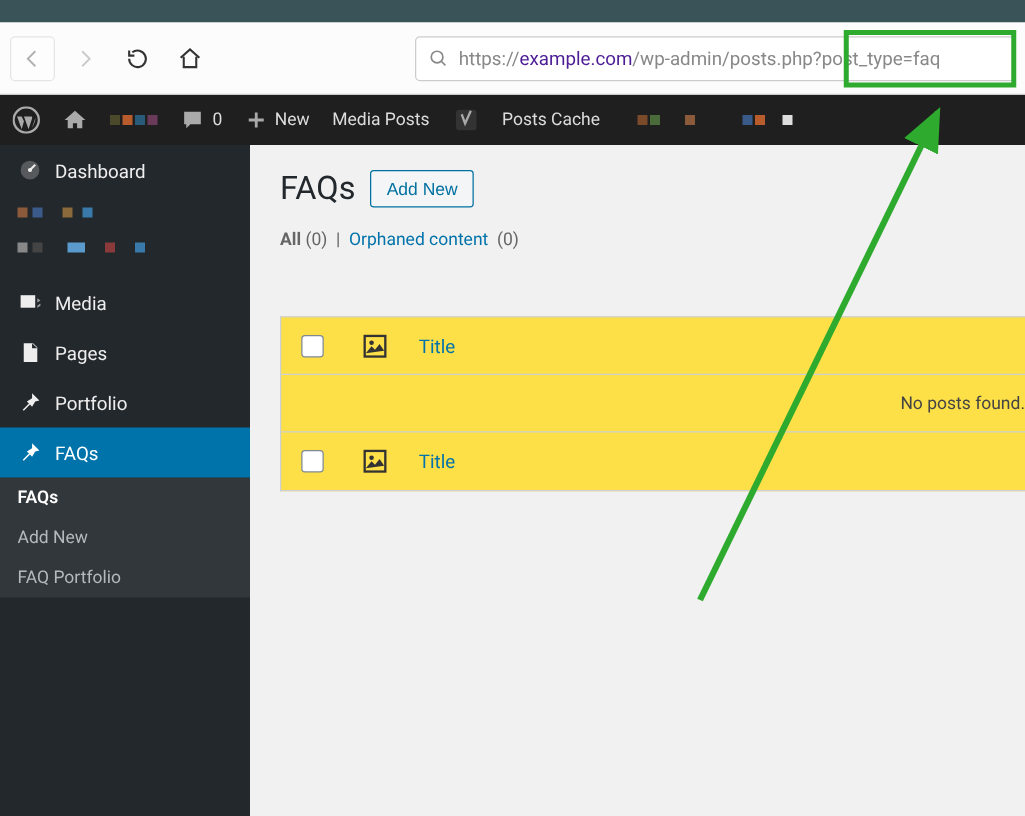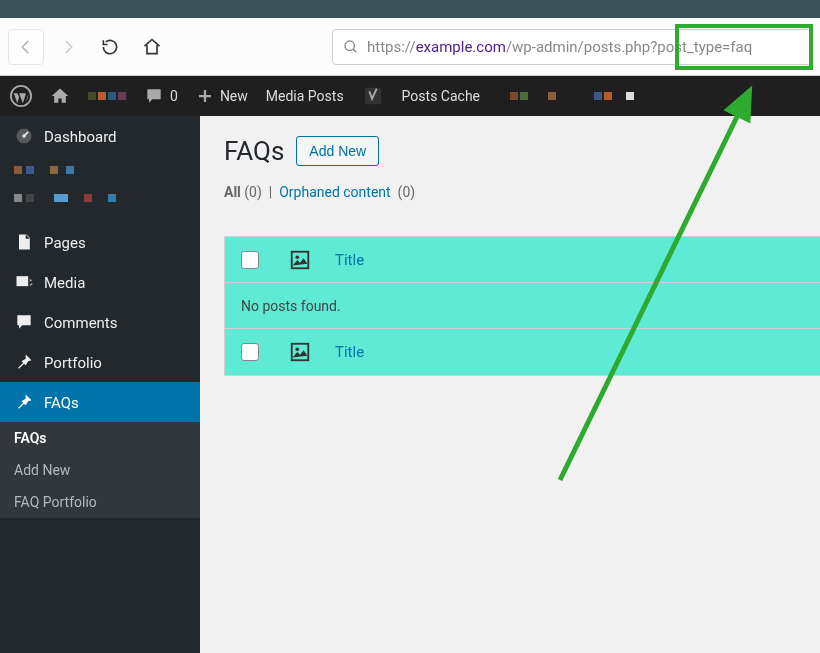--- a/index.html
+++ b/index.html
@@ -34,31 +34,31 @@
 .sidebar-sub { background: #32373c; }
 .sidebar-sub .sub-item { padding: 8px 14px; font-size: 14px; color: #b4b9be; cursor: pointer; }
 .sidebar-sub .sub-item.active { color: #fff; font-weight: 600; }
 .sidebar-pixels { padding: 10px 14px; }
 
 .content { flex: 1; background: #f1f1f1; padding: 20px 0 0 24px; overflow: hidden; }
 .page-heading { display: flex; align-items: center; gap: 12px; margin-bottom: 18px; }
 .page-heading h1 { font-size: 26px; font-weight: 400; color: #23282d; }
 .add-new-btn { border: 1px solid #0071a1; color: #0071a1; background: #f3f5f6; padding: 6px 12px; font-size: 14px; border-radius: 3px; cursor: pointer; }
 
-.subsubsub { font-size: 14px; color: #666; margin-bottom: 36px; }
+.subsubsub { font-size: 14px; color: #666; margin-bottom: 53px; }
 .subsubsub .link { color: #0073aa; cursor: pointer; }
 .subsubsub .count { color: #666; }
 
-.list-table { width: 100%; border: 1px solid #ccd0d4; background: #5eead4; border-right: none; }
+.list-table { width: 100%; border: 1px solid #ccd0d4; background: #fde047; border-right: none; }
 .list-row { display: flex; align-items: center; height: 46px; border-bottom: 1px solid #ccd0d4; }
 .list-row.no-border { border-bottom: none; }
 .list-row .cell-cb { width: 50px; display: flex; justify-content: center; }
 .list-row .cell-img { width: 50px; display: flex; justify-content: center; }
 .list-row .cell-title { flex: 1; padding-left: 10px; color: #0073aa; font-size: 15px; cursor: pointer; }
-.list-row.msg { color: #444; font-size: 14px; padding-left: 16px; }
+.list-row.msg { color: #444; font-size: 14px; padding-left: 16px; justify-content: flex-end; }
 .cb-box { width: 18px; height: 18px; border: 1px solid #7e8993; border-radius: 3px; background: #fff; }
 .img-icon { width: 22px; height: 22px; }
 
 .annotation-arrow { position: absolute; pointer-events: none; }
 </style>
 </head>
 <body>
 
 <div class="window-titlebar"></div>
 
@@ -176,37 +176,31 @@
           <div class="px" style="background:#888"></div>
           <div class="px" style="background:#444;margin-left:2px"></div>
           <div class="px" style="background:#5a9acc;margin-left:18px;width:14px"></div>
           <div class="px" style="background:#8a3a3a;margin-left:14px"></div>
           <div class="px" style="background:#3a7aaa;margin-left:14px"></div>
         </div>
     </div>
     <div style="height:10px"></div>
     <div class="sidebar-item">
       <svg viewBox="0 0 24 24">
+          <rect x="3" y="5" width="14" height="12" fill="currentColor"></rect>
+          <path fill="currentColor" d="M19 8l3 2-3 2v3l3-2v2l-3 2z" opacity=".6"></path>
+        </svg>
+      <span>Media</span>
+    </div>
+    <div class="sidebar-item">
+      <svg viewBox="0 0 24 24">
           <path fill="currentColor" d="M6 3h9l4 4v14H6z"></path>
           <path fill="#23282d" d="M14 3v5h5"></path>
         </svg>
       <span>Pages</span>
-    </div>
-    <div class="sidebar-item">
-      <svg viewBox="0 0 24 24">
-          <rect x="3" y="5" width="14" height="12" fill="currentColor"></rect>
-          <path fill="currentColor" d="M19 8l3 2-3 2v3l3-2v2l-3 2z" opacity=".6"></path>
-        </svg>
-      <span>Media</span>
-    </div>
-    <div class="sidebar-item">
-      <svg viewBox="0 0 24 24">
-          <path fill="currentColor" d="M4 4h16v12H10l-4 4v-4H4z"></path>
-        </svg>
-      <span>Comments</span>
     </div>
     <div class="sidebar-item">
       <svg viewBox="0 0 24 24">
           <path fill="currentColor" d="M14 3l7 7-4 1-3 5-2-2-6 6-1-1 6-6-2-2 5-3z"></path>
         </svg>
       <span>Portfolio</span>
     </div>
     <div class="sidebar-item current">
       <svg viewBox="0 0 24 24">
           <path fill="currentColor" d="M14 3l7 7-4 1-3 5-2-2-6 6-1-1 6-6-2-2 5-3z"></path>

